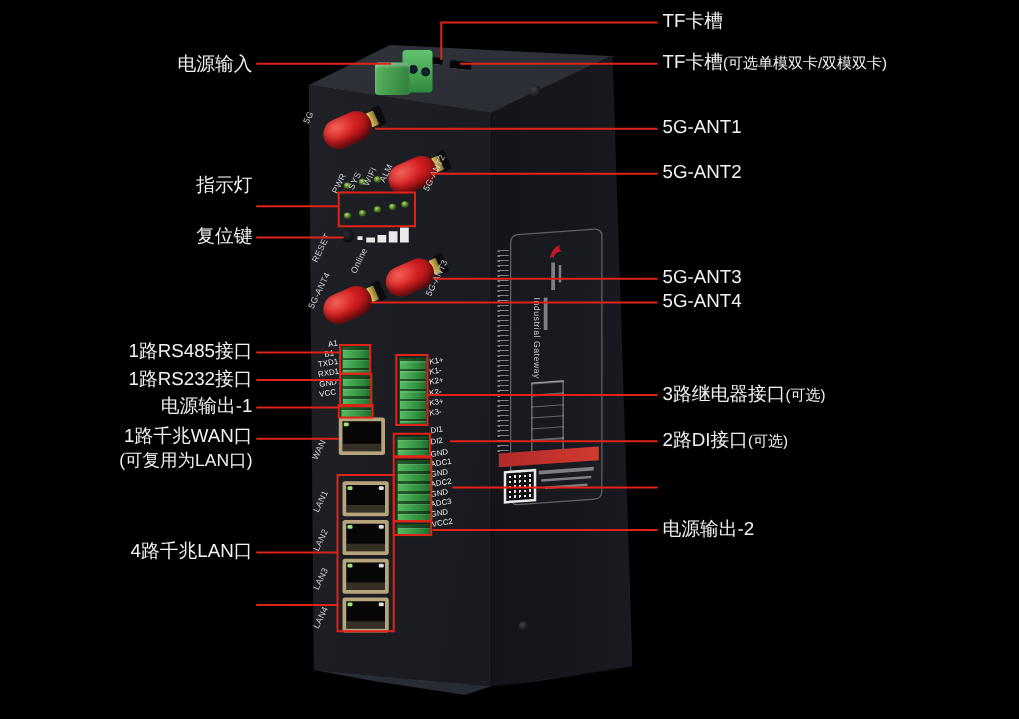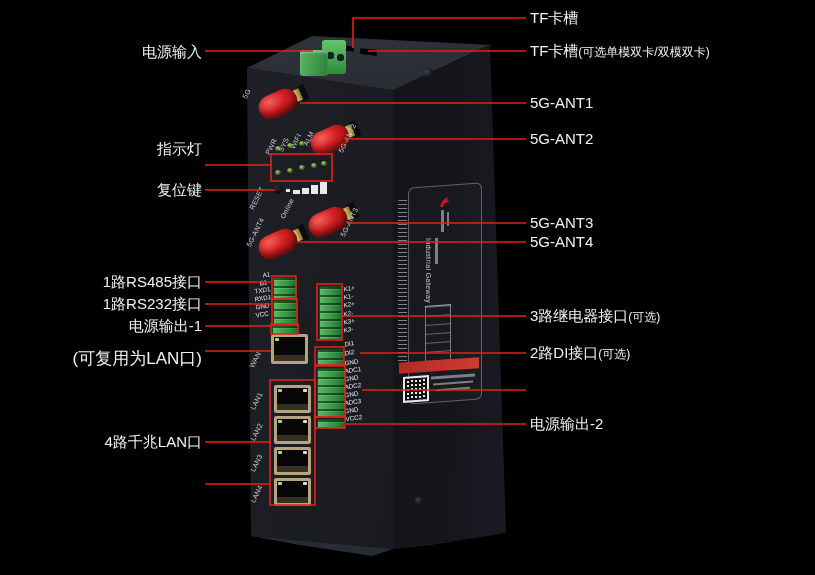--- a/index.html
+++ b/index.html
@@ -56,21 +56,21 @@
   .qr{background:
       repeating-linear-gradient(0deg,#111 0 2px,transparent 2px 4px),
       repeating-linear-gradient(90deg,#111 0 2px,#e9e9e9 2px 4px);
       border:2px solid #e9e9e9;}
   
   .callout{position:absolute;color:#f1f1f2;font-size:15px;line-height:1.25;white-space:nowrap;
            transform:translateY(-50%);z-index:6;}
   .callout.l{text-align:right;}
   .callout.r{left:530px;}
   .sfx{font-size:12px;}
-  .sub{font-size:17px;}
+  .sub{font-size:14px;}
   svg.anno{position:absolute;left:0;top:0;z-index:5;}
 </style>
 </head>
 <body>
 
 <div id="canvas">
 
   <div class="face top"></div>
   <div class="face front"></div>
   <div class="face side"></div>
@@ -248,20 +248,21 @@
     </g>
   </svg>
 
   <div class="callout l" style="right:613px;top:52px;"><span>电源输入</span></div>
   <div class="callout l" style="right:613px;top:149px;"><span>指示灯</span></div>
   <div class="callout l" style="right:613px;top:190px;"><span>复位键</span></div>
   <div class="callout l" style="right:613px;top:282px;"><span>1路RS485接口</span></div>
   <div class="callout l" style="right:613px;top:304px;"><span>1路RS232接口</span></div>
   <div class="callout l" style="right:613px;top:326px;"><span>电源输出-1</span></div>
   <div class="callout l" style="right:613px;top:359px;">
+    <div>1路千兆WAN口</div>
     <div class="sub">(可复用为LAN口)</div>
   </div>
   <div class="callout l" style="right:613px;top:442px;"><span>4路千兆LAN口</span></div>
 
   <div class="callout r" style="top:18px;"><span>TF卡槽</span></div>
   <div class="callout r" style="top:51px;"><span>TF卡槽</span><span class="sfx">(可选单模双卡/双模双卡)</span></div>
   <div class="callout r" style="top:103px;"><span>5G-ANT1</span></div>
   <div class="callout r" style="top:139px;"><span>5G-ANT2</span></div>
   <div class="callout r" style="top:223px;"><span>5G-ANT3</span></div>
   <div class="callout r" style="top:242px;"><span>5G-ANT4</span></div>

